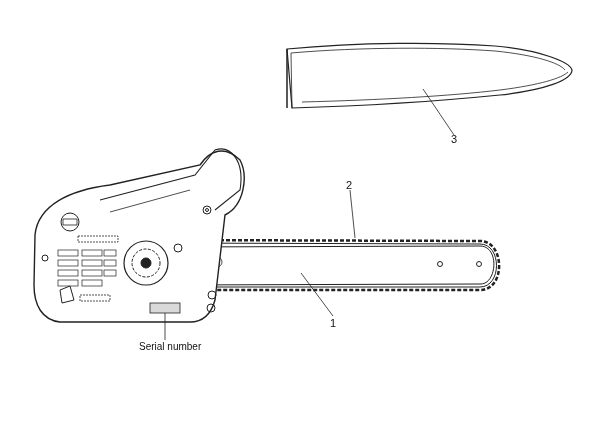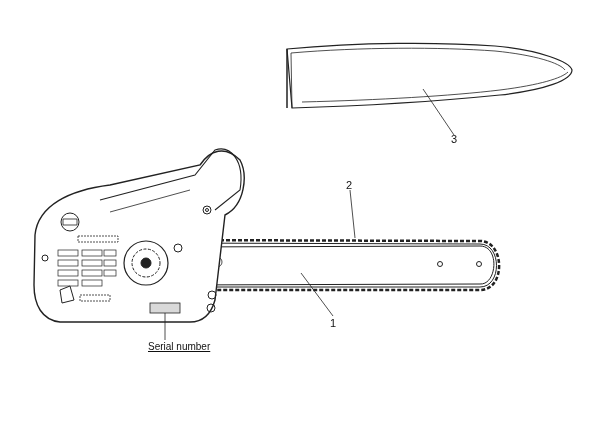--- a/index.html
+++ b/index.html
@@ -79,14 +79,14 @@
     <path d="M60 290 L70 286 L74 300 L62 303 Z" fill="#fff"></path>
 
     <rect x="150" y="303" width="30" height="10" fill="#d9d9d9" stroke-width="0.8"></rect>
     <line x1="165" y1="313" x2="165" y2="340" stroke-width="0.8"></line>
   </g>
 </svg>
 
   <div class="callout" style="left:451px;top:134px;">3</div>
   <div class="callout" style="left:346px;top:180px;">2</div>
   <div class="callout" style="left:330px;top:318px;">1</div>
-  <div class="serial" style="left:148px;top:341px;text-decoration:underline;">Serial number</div>
+  <div class="serial" style="left:139px;top:341px;">Serial number</div>
 </div>
 
 </body></html>

